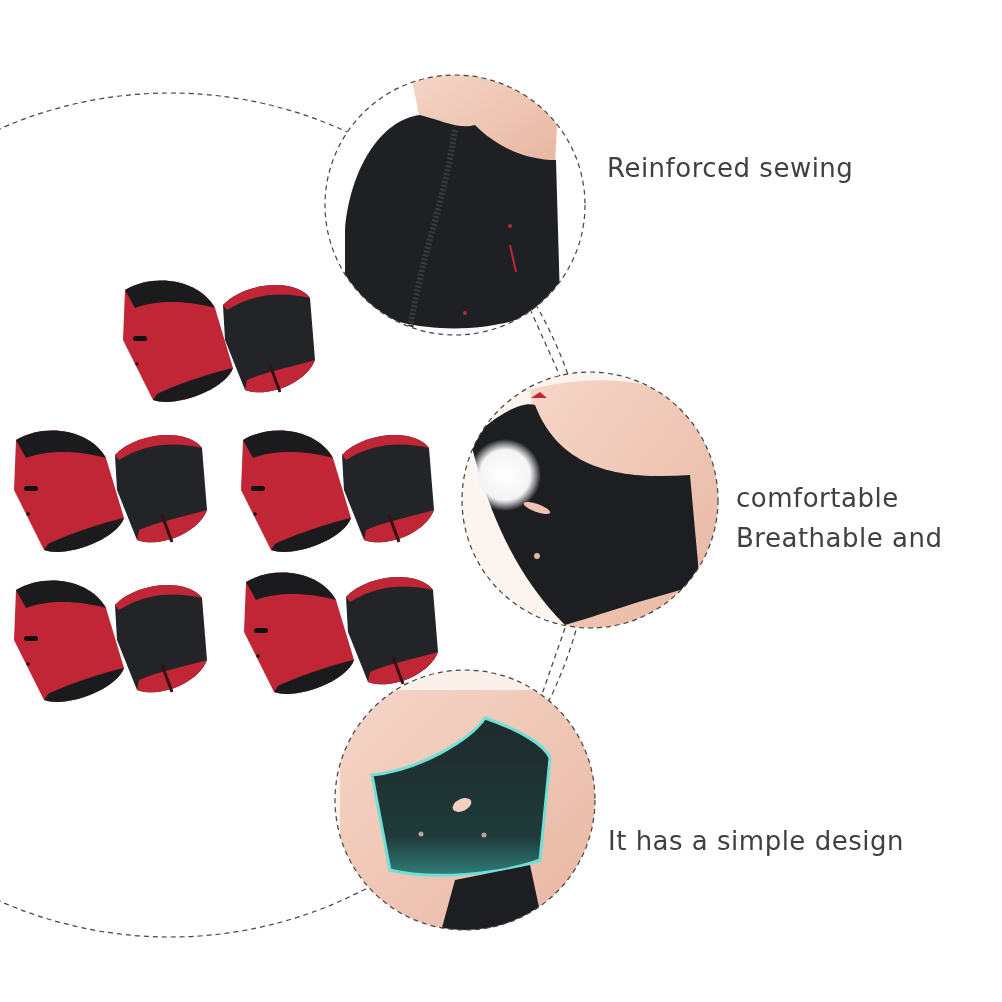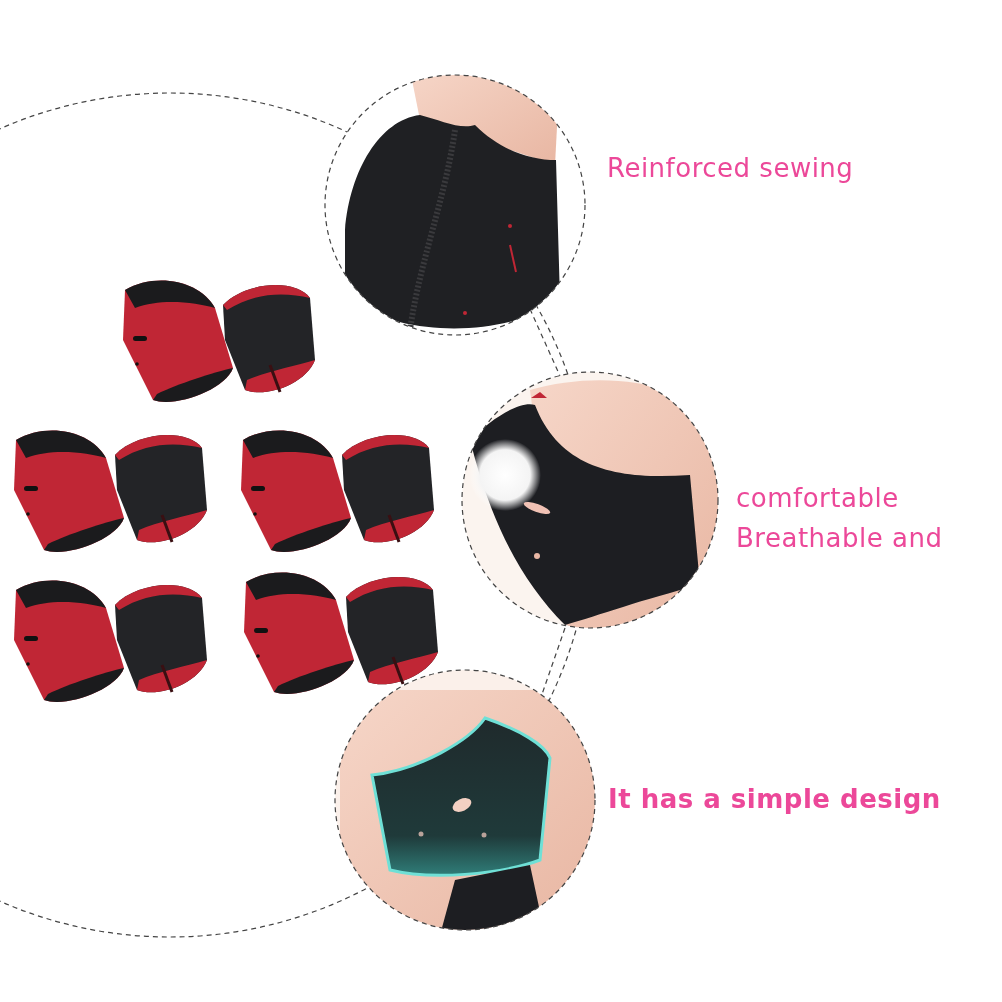--- a/index.html
+++ b/index.html
@@ -1,19 +1,19 @@
 <!DOCTYPE html>
 <html><head>
 <meta charset="utf-8">
 <style>
   html, body { margin: 0; padding: 0; background: #ffffff; }
   body { width: 1002px; height: 1002px; position: relative; overflow: hidden;
          font-family: "DejaVu Sans", sans-serif; }
   .layer { position: absolute; left: 0; top: 0; width: 1002px; height: 1002px; }
-  .feature-label { position: absolute; color: #ec4899; font-size: 26px; line-height: 40px;
+  .feature-label { position: absolute; color: #404040; font-size: 26px; line-height: 40px;
                    letter-spacing: 0.5px; white-space: nowrap; }
   .feature-label .line { display: block; }
 </style>
 </head>
 <body>
 
 <svg class="layer" viewBox="0 0 1002 1002">
   <defs>
     <clipPath id="c1">
         <circle cx="455" cy="205" r="130"></circle>
@@ -105,15 +105,15 @@
   <circle cx="465" cy="800" r="130" fill="none" stroke="#444" stroke-width="1.2" stroke-dasharray="5 4"></circle>
 </svg>
 
 <div class="feature-label" style="left:607px; top:148px;">
   <span class="line">Reinforced sewing</span>
 </div>
 <div class="feature-label" style="left:736px; top:478px;">
   <span class="line">comfortable</span>
   <span class="line">Breathable and</span>
 </div>
-<div class="feature-label" style="left:608px; top:779px;font-weight:bold;">
+<div class="feature-label" style="left:608px; top:821px;">
   <span class="line">It has a simple design</span>
 </div>
 
 </body></html>

